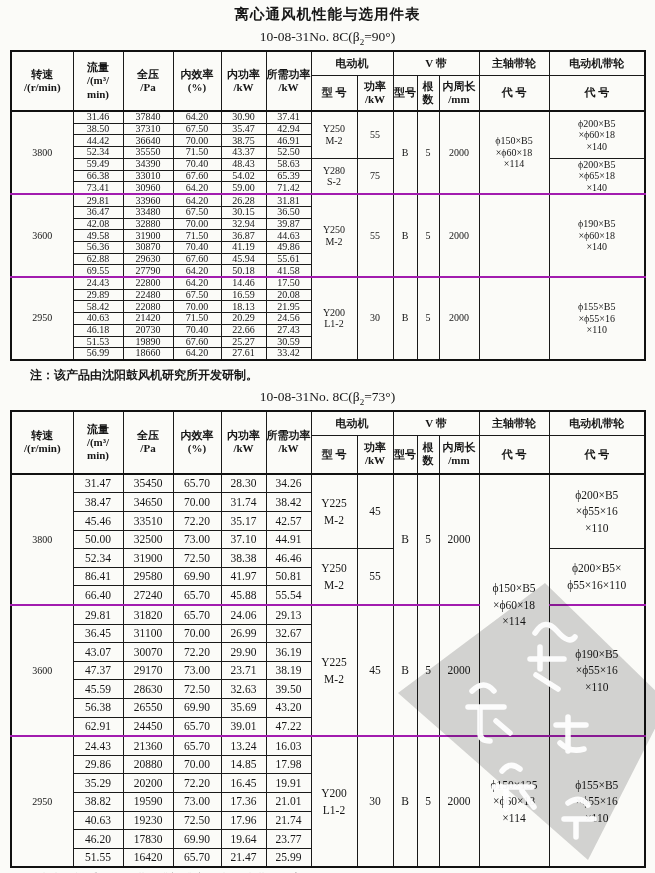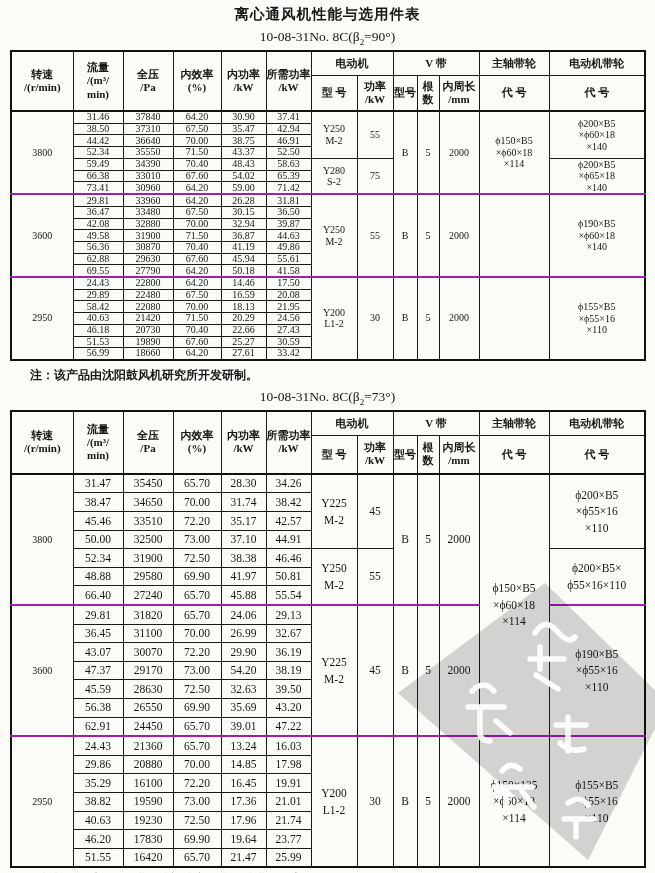--- a/index.html
+++ b/index.html
@@ -391,21 +391,21 @@
           <td class="num">72.50</td>
           <td class="num">38.38</td>
           <td class="num">46.46</td>
           <td rowspan="3" class="ml">Y250
 M-2</td>
           <td rowspan="3" class="num">55</td>
           <td rowspan="3" class="ml">ϕ200×B5×
 ϕ55×16×110</td>
         </tr>
         <tr>
-          <td class="num">48.88</td>
+          <td class="num">86.41</td>
           <td class="num">29580</td>
           <td class="num">69.90</td>
           <td class="num">41.97</td>
           <td class="num">50.81</td>
         </tr>
         <tr>
           <td class="num">66.40</td>
           <td class="num">27240</td>
           <td class="num">65.70</td>
           <td class="num">45.88</td>
@@ -439,21 +439,21 @@
           <td class="num">43.07</td>
           <td class="num">30070</td>
           <td class="num">72.20</td>
           <td class="num">29.90</td>
           <td class="num">36.19</td>
         </tr>
         <tr>
           <td class="num">47.37</td>
           <td class="num">29170</td>
           <td class="num">73.00</td>
-          <td class="num">54.20</td>
+          <td class="num">23.71</td>
           <td class="num">38.19</td>
         </tr>
         <tr>
           <td class="num">45.59</td>
           <td class="num">28630</td>
           <td class="num">72.50</td>
           <td class="num">32.63</td>
           <td class="num">39.50</td>
         </tr>
         <tr>
@@ -492,21 +492,21 @@
         </tr>
         <tr>
           <td class="num">29.86</td>
           <td class="num">20880</td>
           <td class="num">70.00</td>
           <td class="num">14.85</td>
           <td class="num">17.98</td>
         </tr>
         <tr>
           <td class="num">35.29</td>
-          <td class="num">16100</td>
+          <td class="num">20200</td>
           <td class="num">72.20</td>
           <td class="num">16.45</td>
           <td class="num">19.91</td>
         </tr>
         <tr>
           <td class="num">38.82</td>
           <td class="num">19590</td>
           <td class="num">73.00</td>
           <td class="num">17.36</td>
           <td class="num">21.01</td>

